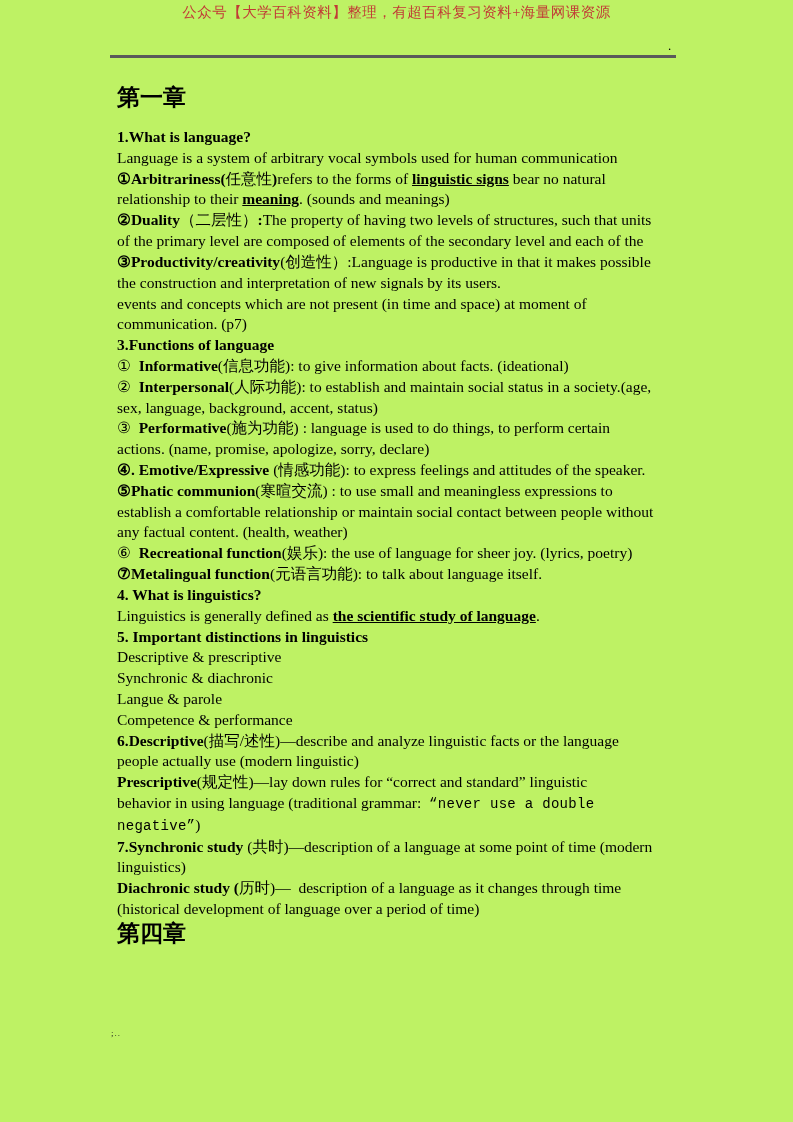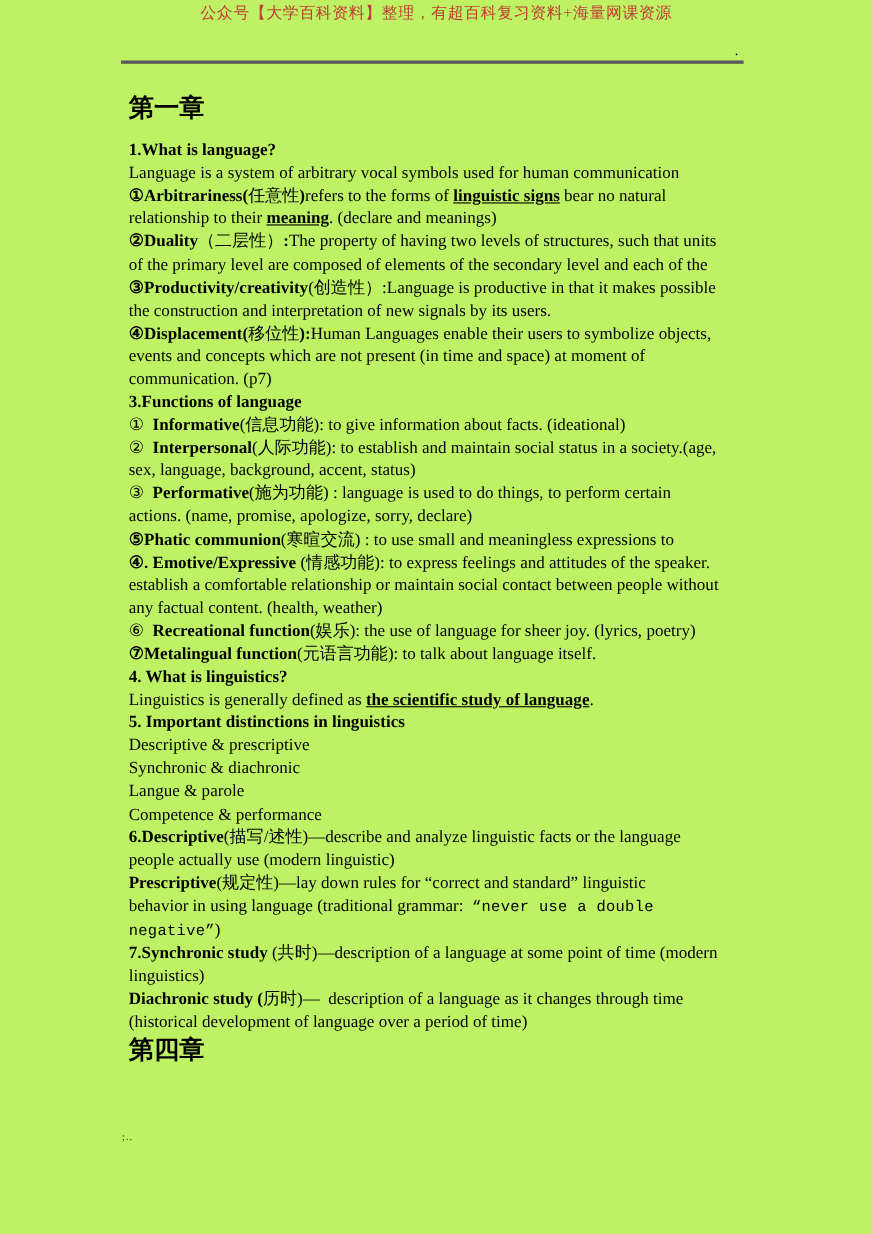--- a/index.html
+++ b/index.html
@@ -91,36 +91,35 @@
 
   <div class="rule-dot">.</div>
 
   <div class="content">
     <div class="chapter-heading">第一章</div>
 
     <div>
         <div class="line"><span class="b">1.What is language?</span></div>
         <div class="line"><span>Language is a system of arbitrary vocal symbols used for human communication</span></div>
         <div class="line"><span class="b">①Arbitrariness(</span><span>任意性</span><span class="b">)</span><span>refers to the forms of </span><span class="u">linguistic signs</span><span> bear no natural</span></div>
-        <div class="line"><span>relationship to their </span><span class="u">meaning</span><span>. (declare and meanings)</span></div>
+        <div class="line"><span>relationship to their </span><span class="u">meaning</span><span>. (sounds and meanings)</span></div>
         <div class="line"><span class="b">②Duality</span><span>（二层性）</span><span class="b">:</span><span>The property of having two levels of structures, such that units</span></div>
         <div class="line"><span>of the primary level are composed of elements of the secondary level and each of the</span></div>
         <div class="line"><span class="b">③Productivity/creativity</span><span>(创造性）:Language is productive in that it makes possible</span></div>
         <div class="line"><span>the construction and interpretation of new signals by its users.</span></div>
-        <div class="line"><span class="b">④Displacement(</span><span>移位性</span><span class="b">):</span><span>Human Languages enable their users to symbolize objects,</span></div>
         <div class="line"><span>events and concepts which are not present (in time and space) at moment of</span></div>
         <div class="line"><span>communication. (p7)</span></div>
         <div class="line"><span class="b">3.Functions of language</span></div>
         <div class="line"><span>①  </span><span class="b">Informative</span><span>(信息功能): to give information about facts. (ideational)</span></div>
         <div class="line"><span>②  </span><span class="b">Interpersonal</span><span>(人际功能): to establish and maintain social status in a society.(age,</span></div>
         <div class="line"><span>sex, language, background, accent, status)</span></div>
         <div class="line"><span>③  </span><span class="b">Performative</span><span>(施为功能) : language is used to do things, to perform certain</span></div>
         <div class="line"><span>actions. (name, promise, apologize, sorry, declare)</span></div>
+        <div class="line"><span class="b">④. Emotive/Expressive</span><span> (情感功能): to express feelings and attitudes of the speaker.</span></div>
         <div class="line"><span class="b">⑤Phatic communion</span><span>(寒暄交流) : to use small and meaningless expressions to</span></div>
-        <div class="line"><span class="b">④. Emotive/Expressive</span><span> (情感功能): to express feelings and attitudes of the speaker.</span></div>
         <div class="line"><span>establish a comfortable relationship or maintain social contact between people without</span></div>
         <div class="line"><span>any factual content. (health, weather)</span></div>
         <div class="line"><span>⑥  </span><span class="b">Recreational function</span><span>(娱乐): the use of language for sheer joy. (lyrics, poetry)</span></div>
         <div class="line"><span class="b">⑦Metalingual function</span><span>(元语言功能): to talk about language itself.</span></div>
         <div class="line"><span class="b">4. What is linguistics?</span></div>
         <div class="line"><span>Linguistics is generally defined as </span><span class="u">the scientific study of language</span><span>.</span></div>
         <div class="line"><span class="b">5. Important distinctions in linguistics</span></div>
         <div class="line"><span>Descriptive &amp; prescriptive</span></div>
         <div class="line"><span>Synchronic &amp; diachronic</span></div>
         <div class="line"><span>Langue &amp; parole</span></div>

